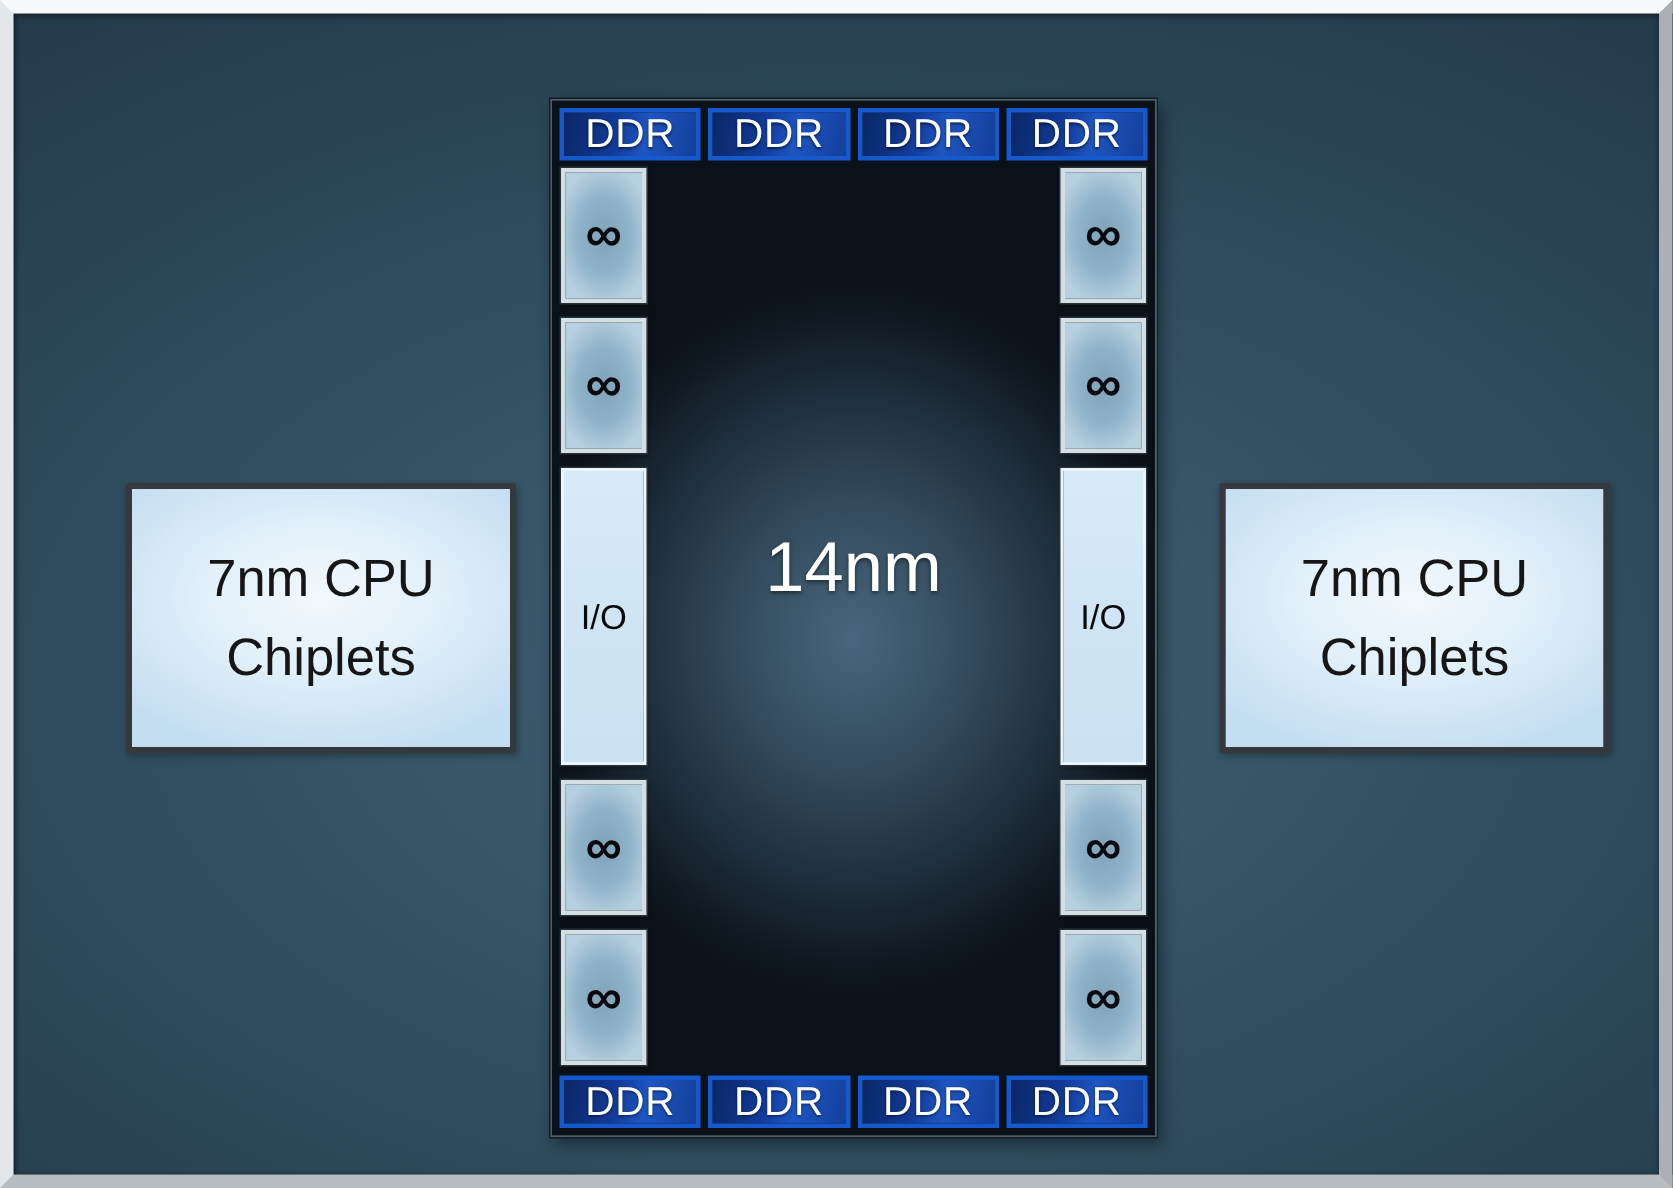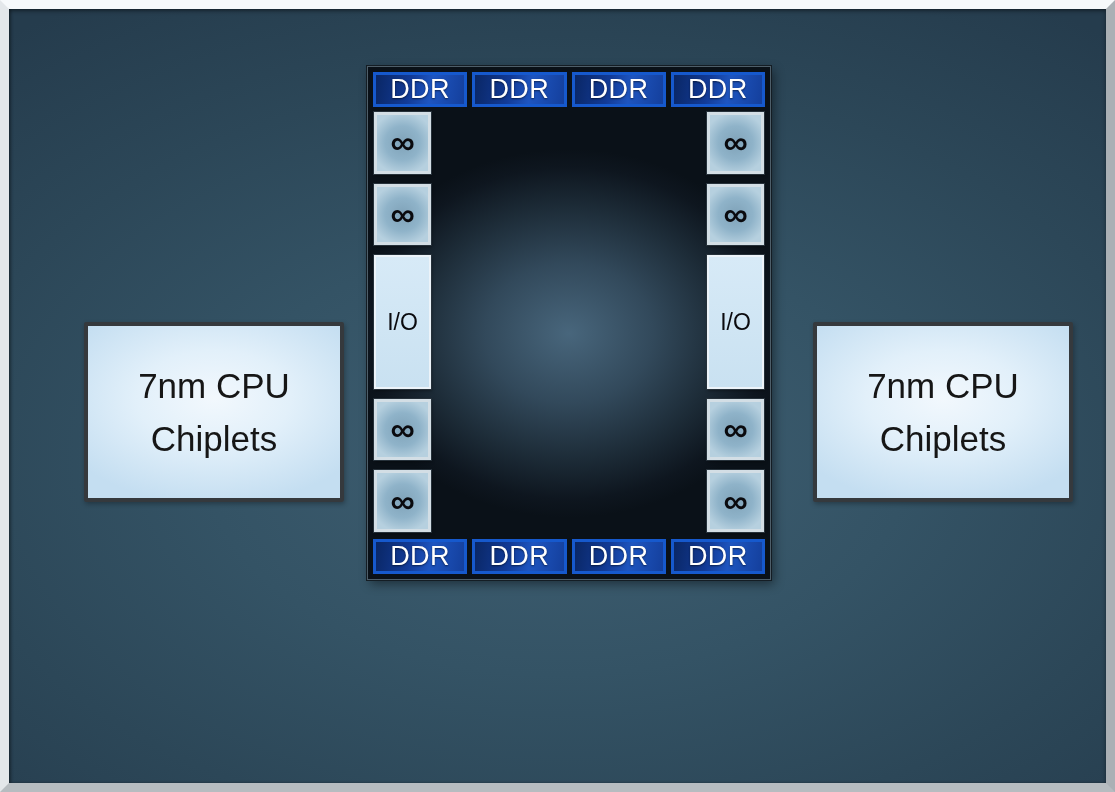--- a/index.html
+++ b/index.html
@@ -11,21 +11,21 @@
     position: relative; width: 1115px; height: 792px; box-sizing: border-box;
     border: 9px solid;
     border-color: #f6f9fb #aab0b5 #b6bcc0 #e3e7ea;
     background: radial-gradient(ellipse 80% 70% at 50% 58%,
       #3f5f72 0%, #345365 40%, #2c4758 70%, #253c4d 100%);
     box-shadow: inset 0 2px 4px rgba(0,0,0,.40), inset 2px 0 3px rgba(0,0,0,.25);
   }
 
   
   .die {
-    position: absolute; left: 358px; top: 57px; width: 404px; height: 514px;
+    position: absolute; left: 358px; top: 57px; width: 404px; height: 692px;
     box-sizing: border-box;
     border: 1px solid #4e5e69;
     background:
       radial-gradient(ellipse 55% 36% at 50% 52%,
         #48667c 0%, #32495b 38%, #1d2c38 68%, #0e161f 90%, #0a1118 100%);
     box-shadow: 0 0 0 1px #141d24, 3px 4px 10px rgba(0,0,0,.45);
   }
 
   .ddr-row {
     position: absolute; left: 5px; right: 5px; height: 35px;
@@ -105,20 +105,21 @@
 
     <div class="fabric-col left">
       <div class="link inf">∞</div>
       <div class="link inf">∞</div>
       <div class="link io">I/O</div>
       <div class="link inf">∞</div>
       <div class="link inf">∞</div>
     </div>
 
     <div class="die-title">
+      <div>14nm</div>
     </div>
 
     <div class="fabric-col right">
       <div class="link inf">∞</div>
       <div class="link inf">∞</div>
       <div class="link io">I/O</div>
       <div class="link inf">∞</div>
       <div class="link inf">∞</div>
     </div>
 

